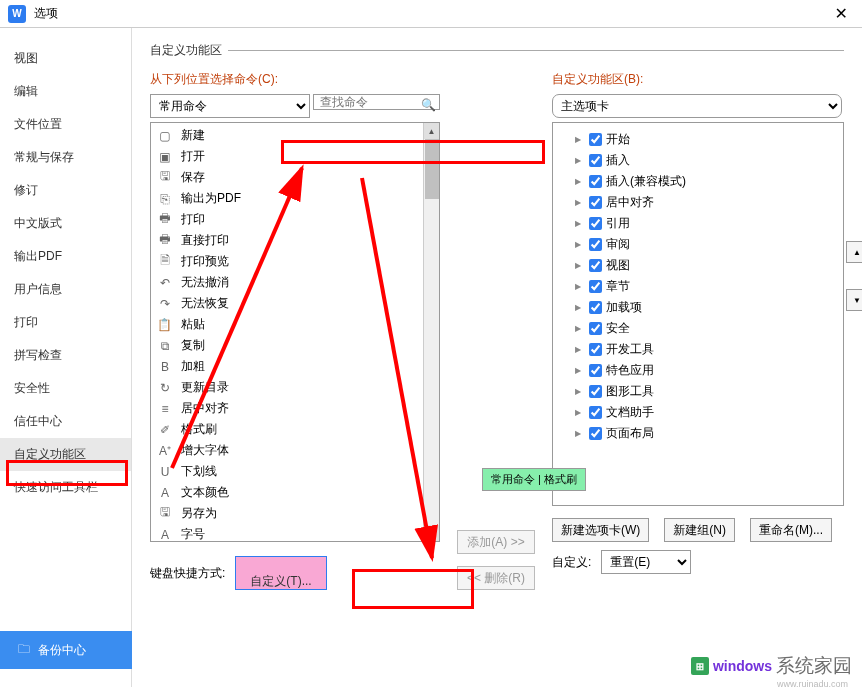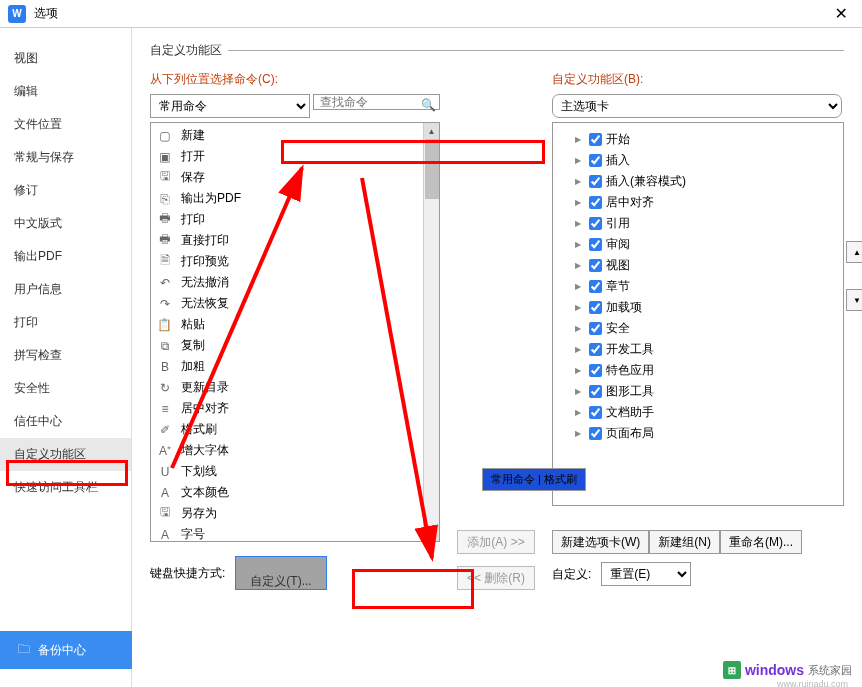--- a/index.html
+++ b/index.html
@@ -39,31 +39,31 @@
 .scroll-thumb { position:absolute; top:16px; width:14px; left:1px; height:60px; background:#c0c0c0; }
 .hl-new { position:absolute; left:149px; top:112px; width:264px; height:24px; border:3px solid #f00; pointer-events:none; }
 .mid-btn { width:78px; height:24px; border:1px solid #bbb; background:#f5f5f5; color:#999; cursor:default; }
 .combo-right { width:290px;border-radius:7px; }
 .tree { border:1px solid #999; height:384px; margin-top:4px; padding:6px 4px; overflow:hidden; position:relative; }
 .tree-row { display:flex; align-items:center; height:21px; gap:4px; padding-left:18px; }
 .caret { width:10px; color:#888; font-size:8px; cursor:pointer; }
 .chk { width:13px; height:13px; accent-color:#2d7cf0; }
 .spin { position:absolute; right:-24px; top:170px; display:flex; flex-direction:column; gap:26px; }
 .spin-btn { width:22px; height:22px; border:1px solid #999; background:#f5f5f5; display:flex; align-items:center; justify-content:center; font-size:8px; cursor:pointer; }
-.bot-row { display:flex; gap:0; margin-top:24px; }
+.bot-row { display:flex; gap:15px; margin-top:12px; }
 .btn { height:24px; padding:0 8px; border:1px solid #999; background:#f5f5f5; cursor:pointer; }
 .kbd-row { margin-top:14px; display:flex; align-items:center; gap:10px; }
 .hl-kbd { position:absolute; left:220px; top:541px; width:122px; height:40px; border:3px solid #f00; pointer-events:none; }
-.btn-custom { height:24px; padding:16px 14px; border:1px solid #2d7cf0; background:#a3a3a3; color:#333; cursor:pointer; }
-.tooltip { position:absolute; left:350px; top:440px; background:#1d4ed8; border:1px solid #999; padding:3px 8px; font-size:11px; }
+.btn-custom { height:24px; padding:16px 14px; border:1px solid #2d7cf0; background:#f9a8d4; color:#333; cursor:pointer; }
+.tooltip { position:absolute; left:350px; top:440px; background:#86efac; border:1px solid #999; padding:3px 8px; font-size:11px; }
 .cust-row { margin-top:8px; display:flex; align-items:center; gap:10px; }
 .watermark { position:absolute; right:10px; bottom:8px; display:flex; align-items:center; gap:4px; opacity:.95; }
 .wm-logo { width:18px; height:18px; background:#2aa050; border-radius:2px; display:flex; align-items:center; justify-content:center; color:#fff; font-size:10px; font-weight:bold; }
 .wm-txt1 { color:#6d28d9; font-weight:bold; font-size:14px; }
-.wm-txt2 { color:#666; font-size:11px; }
+.wm-txt2 { color:#666; font-size:19px; }
 .wm-sub { position:absolute; right:14px; bottom:-2px; color:#bbb; font-size:9px; }
 svg.arrow { position:absolute; pointer-events:none; }
 </style>
 </head>
 <body>
 
 <div class="titlebar">
   <div class="app-icon">W</div>
   <div class="title">选项</div>
   <div class="close-x">✕</div>

